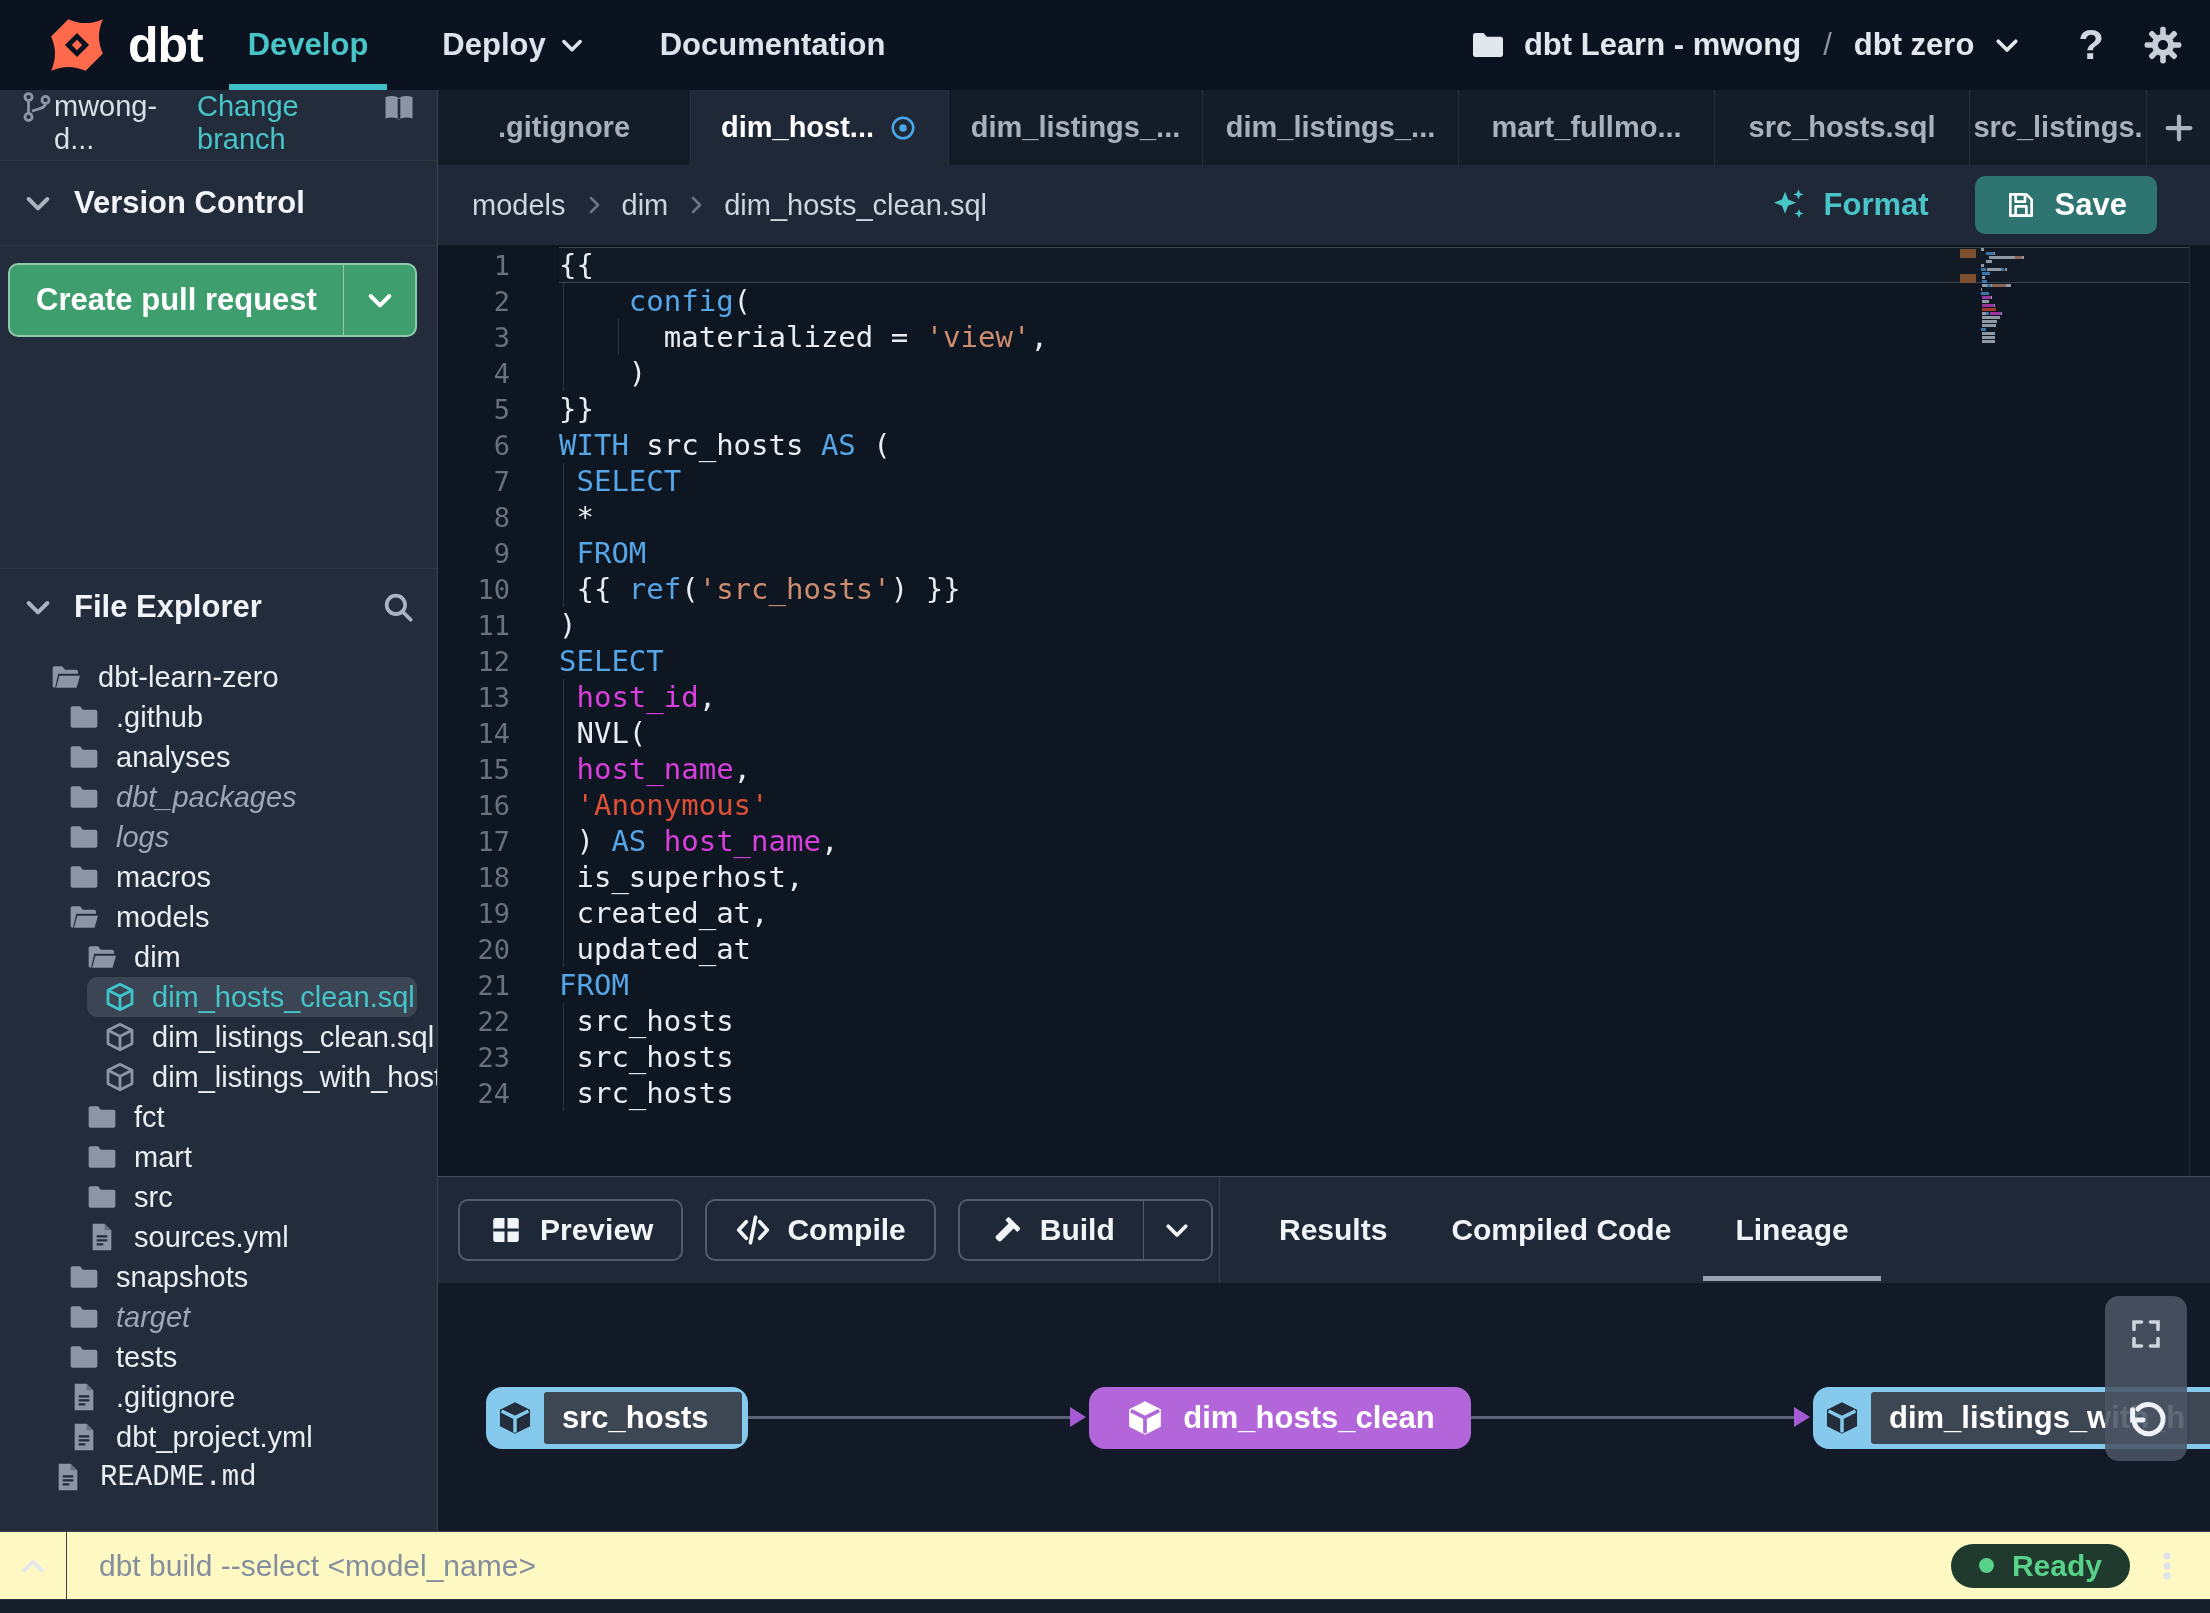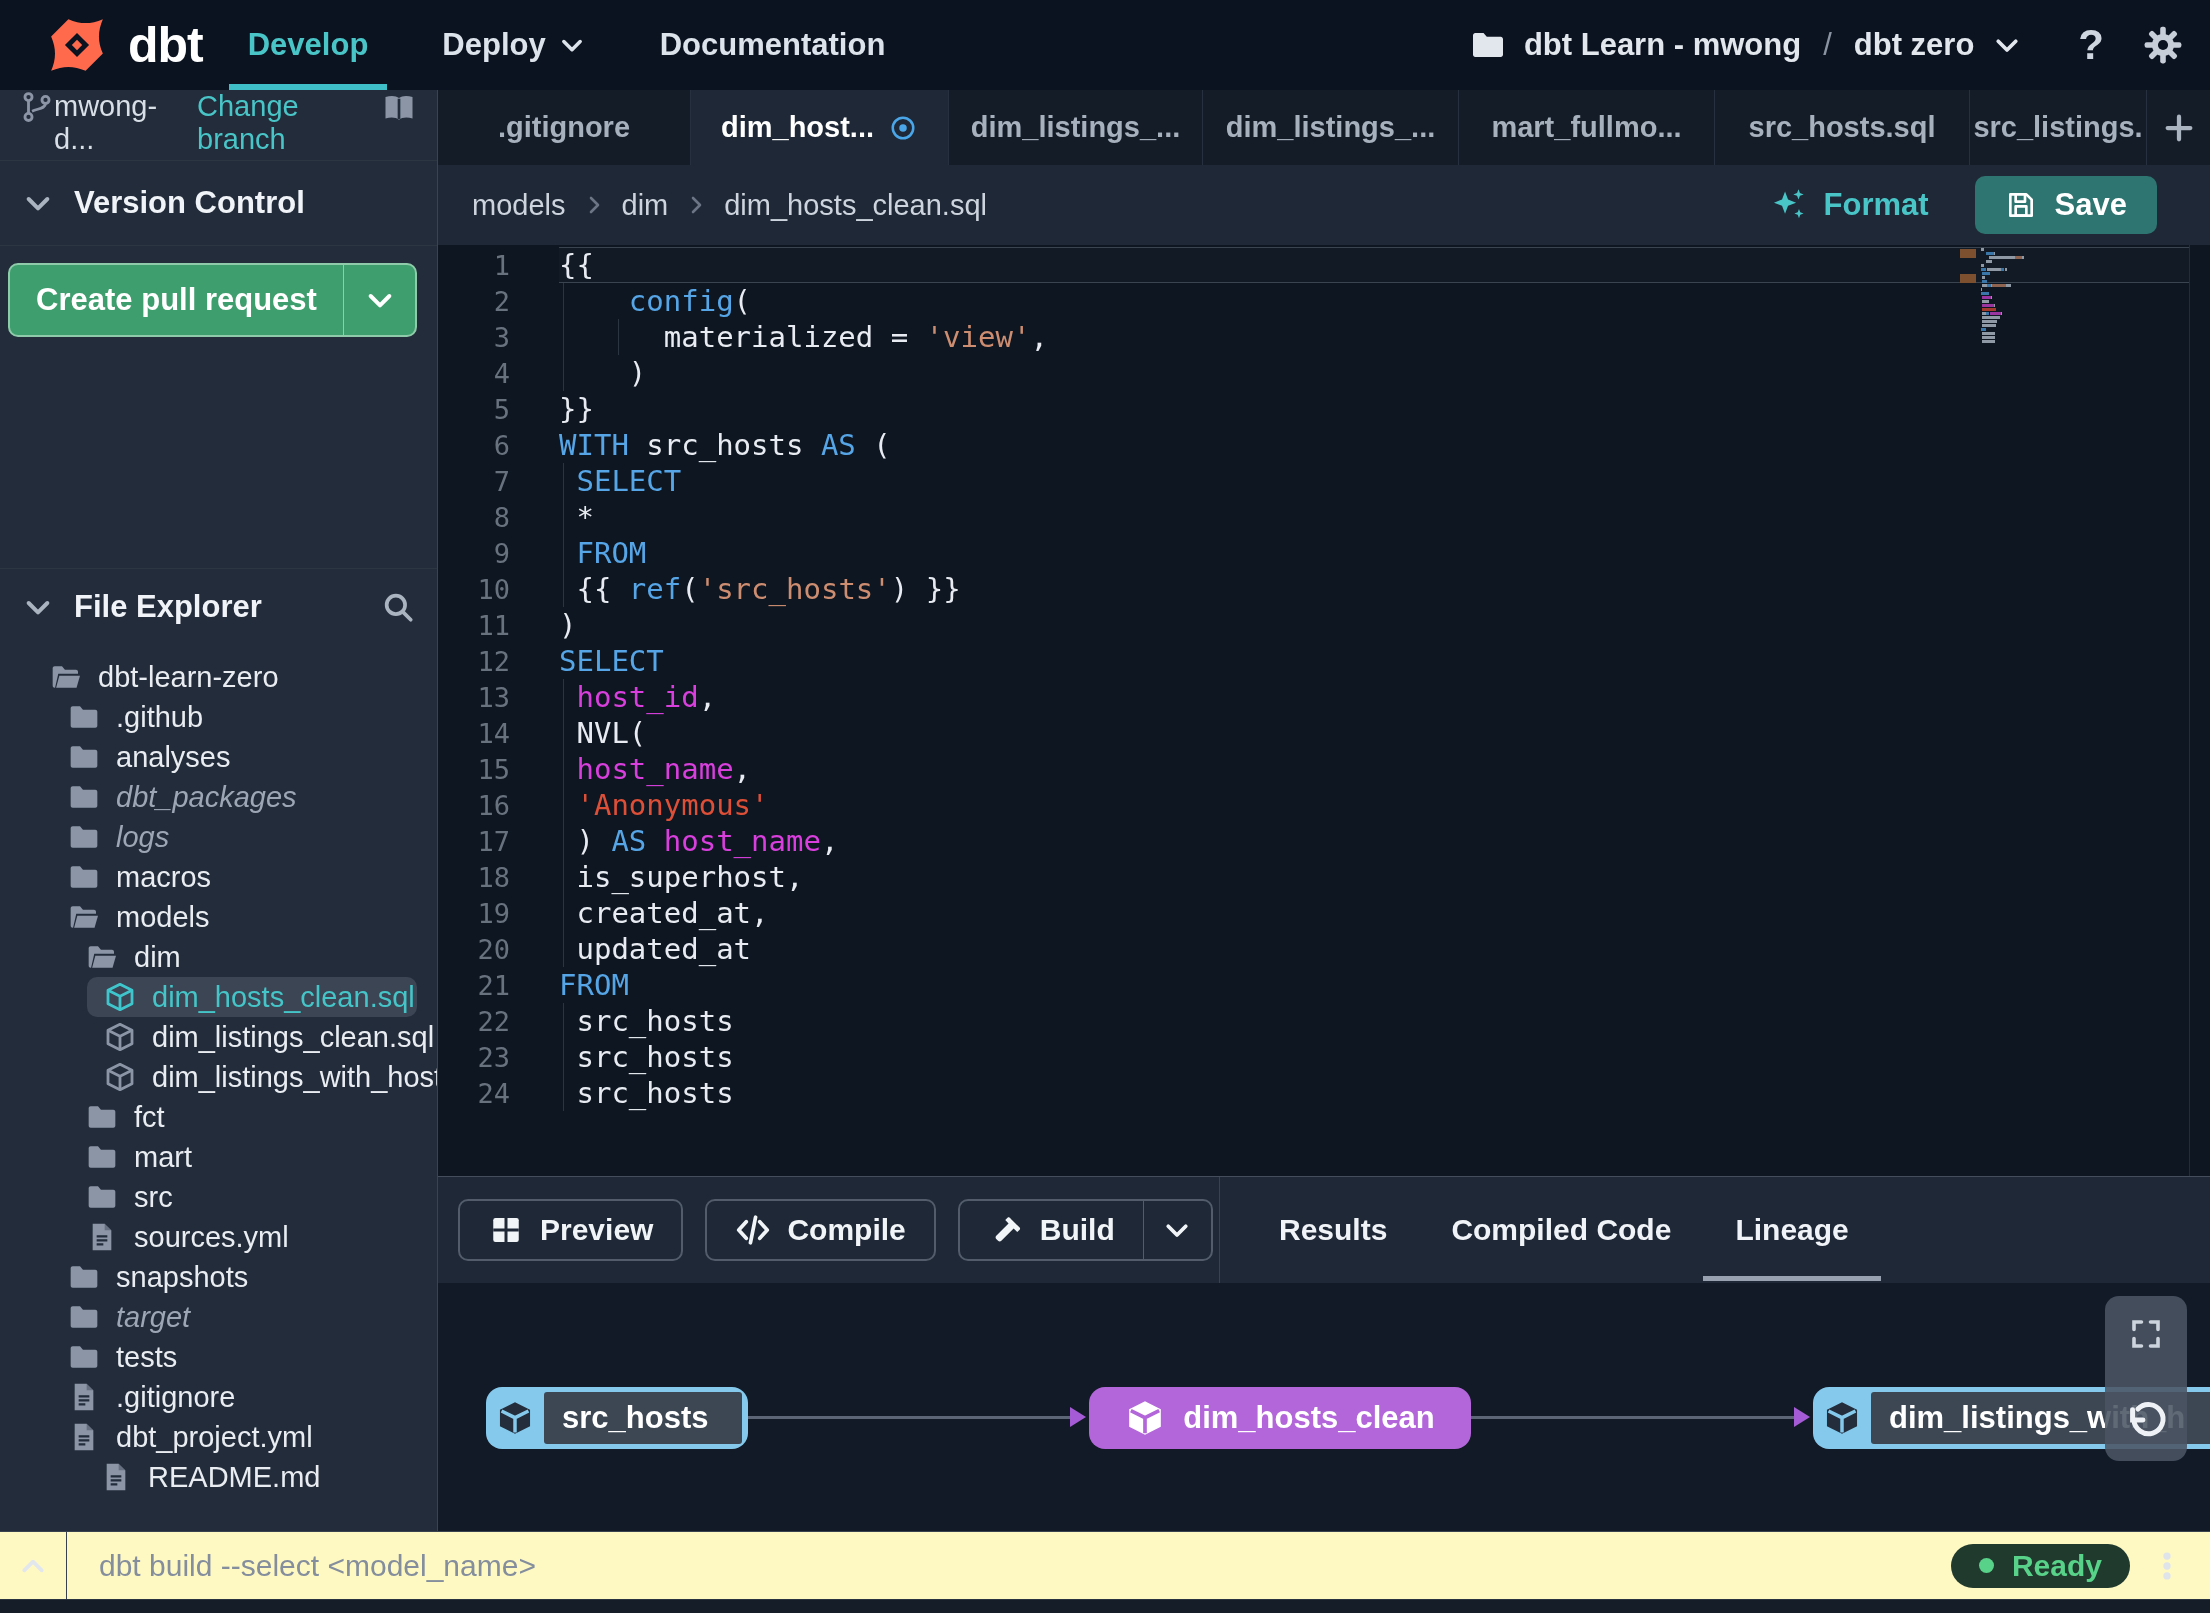--- a/index.html
+++ b/index.html
@@ -423,21 +423,21 @@
           <div class="tree-row" style="padding-left: 68px;">
             <span class="icon">
               <svg width="32" height="32" viewBox="0 0 24 24" fill="none" xmlns="http://www.w3.org/2000/svg">
                 <path d="M5 2h9l5 5v15H5Z" fill="currentColor"></path>
                 <path d="M14 2v5h5" fill="#222c3a" opacity=".35"></path>
                 <path d="M8 11.5h8M8 14.5h8M8 17.5h5" stroke="#222c3a" stroke-width="1.6"></path>
               </svg>
             </span>
             <span class="tree-label">dbt_project.yml</span>
           </div>
-          <div class="tree-row" style="padding-left: 100px;">
+          <div class="tree-row" style="padding-left: 52px; font-family: Liberation Mono, monospace;">
             <span class="icon">
               <svg width="32" height="32" viewBox="0 0 24 24" fill="none" xmlns="http://www.w3.org/2000/svg">
                 <path d="M5 2h9l5 5v15H5Z" fill="currentColor"></path>
                 <path d="M14 2v5h5" fill="#222c3a" opacity=".35"></path>
                 <path d="M8 11.5h8M8 14.5h8M8 17.5h5" stroke="#222c3a" stroke-width="1.6"></path>
               </svg>
             </span>
             <span class="tree-label">README.md</span>
           </div>
         </div>

